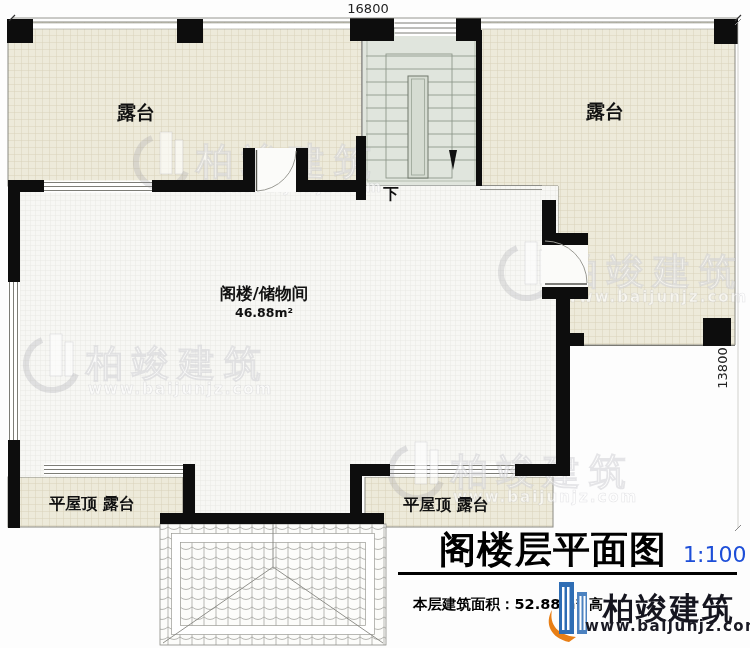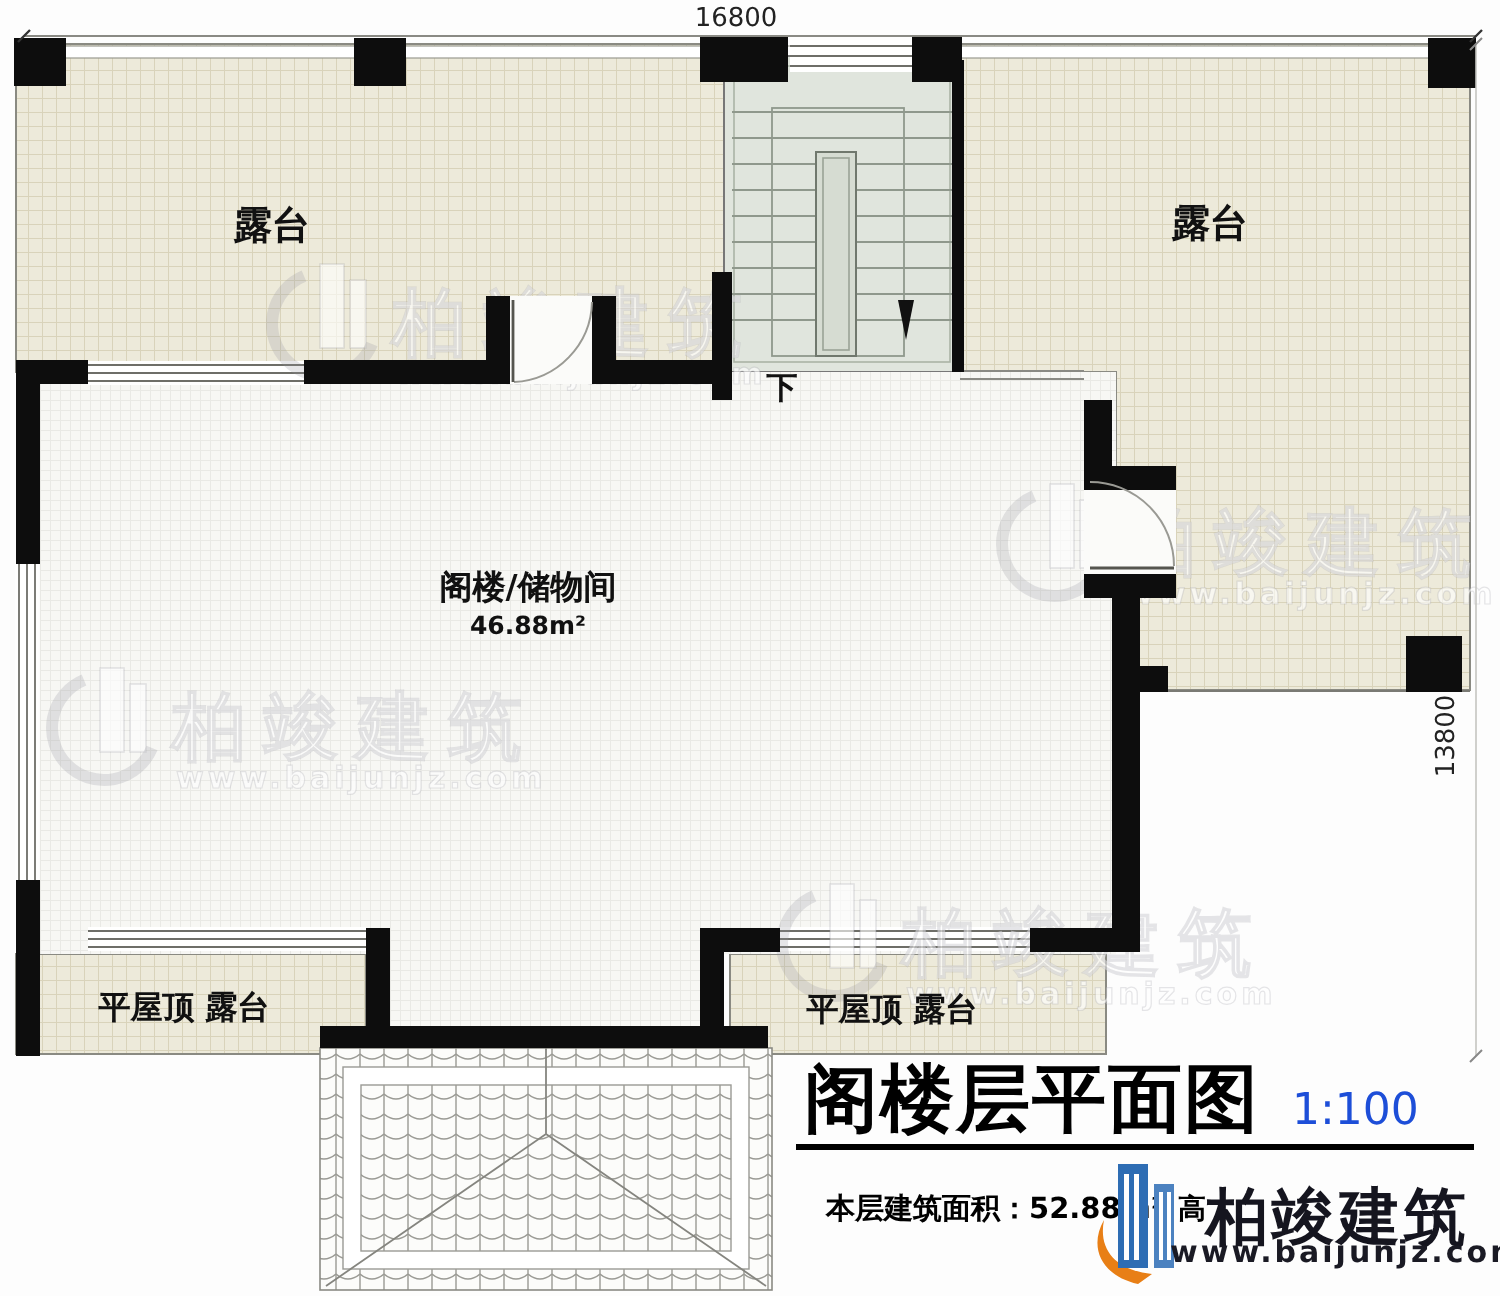--- a/index.html
+++ b/index.html
@@ -13,21 +13,21 @@
 
   
   .wm{opacity:.62;}
   .wm text{fill:#ffffff;stroke:rgba(148,148,158,.38);stroke-width:.6;}
   .wm .wm-big{font-size:37px;font-weight:700;letter-spacing:9px;}
   .wm .wm-url{font-size:15px;font-weight:700;letter-spacing:2px;}
   .wm .wm-ic{fill:#ffffff;stroke:rgba(148,148,158,.38);stroke-width:.8;}
 
   
   .titleblock{position:absolute;left:398px;top:528px;width:352px;height:120px;}
-  .tb-head{display:flex;align-items:baseline;gap:16px;padding-left:4px;white-space:nowrap;}
+  .tb-head{display:flex;align-items:baseline;gap:16px;padding-left:4px;white-space:nowrap;margin-left:37px;}
   .tb-title{font-size:37px;font-weight:700;color:#000;letter-spacing:1px;line-height:1.2;}
   .tb-scale{font-size:22px;font-weight:400;color:#1d4ed8;}
   .tb-rule{height:3px;background:#000;margin-top:0;width:339px;}
   .tb-area{position:absolute;left:15px;top:67px;font-size:14.5px;font-weight:700;color:#000;white-space:nowrap;}
   .tb-occ{position:absolute;left:191px;top:68px;font-size:14px;font-weight:700;color:#000;z-index:0;}
   .logo-icon{position:absolute;left:145px;top:52px;width:48px;height:66px;z-index:1;}
   .brand-name{position:absolute;left:205px;top:60px;font-size:31px;font-weight:800;color:#15151f;
               letter-spacing:2px;white-space:nowrap;z-index:1;}
   .brand-url{position:absolute;left:187px;top:89px;font-size:15px;font-weight:700;color:#1a1a24;
              letter-spacing:1.5px;white-space:nowrap;z-index:1;}

